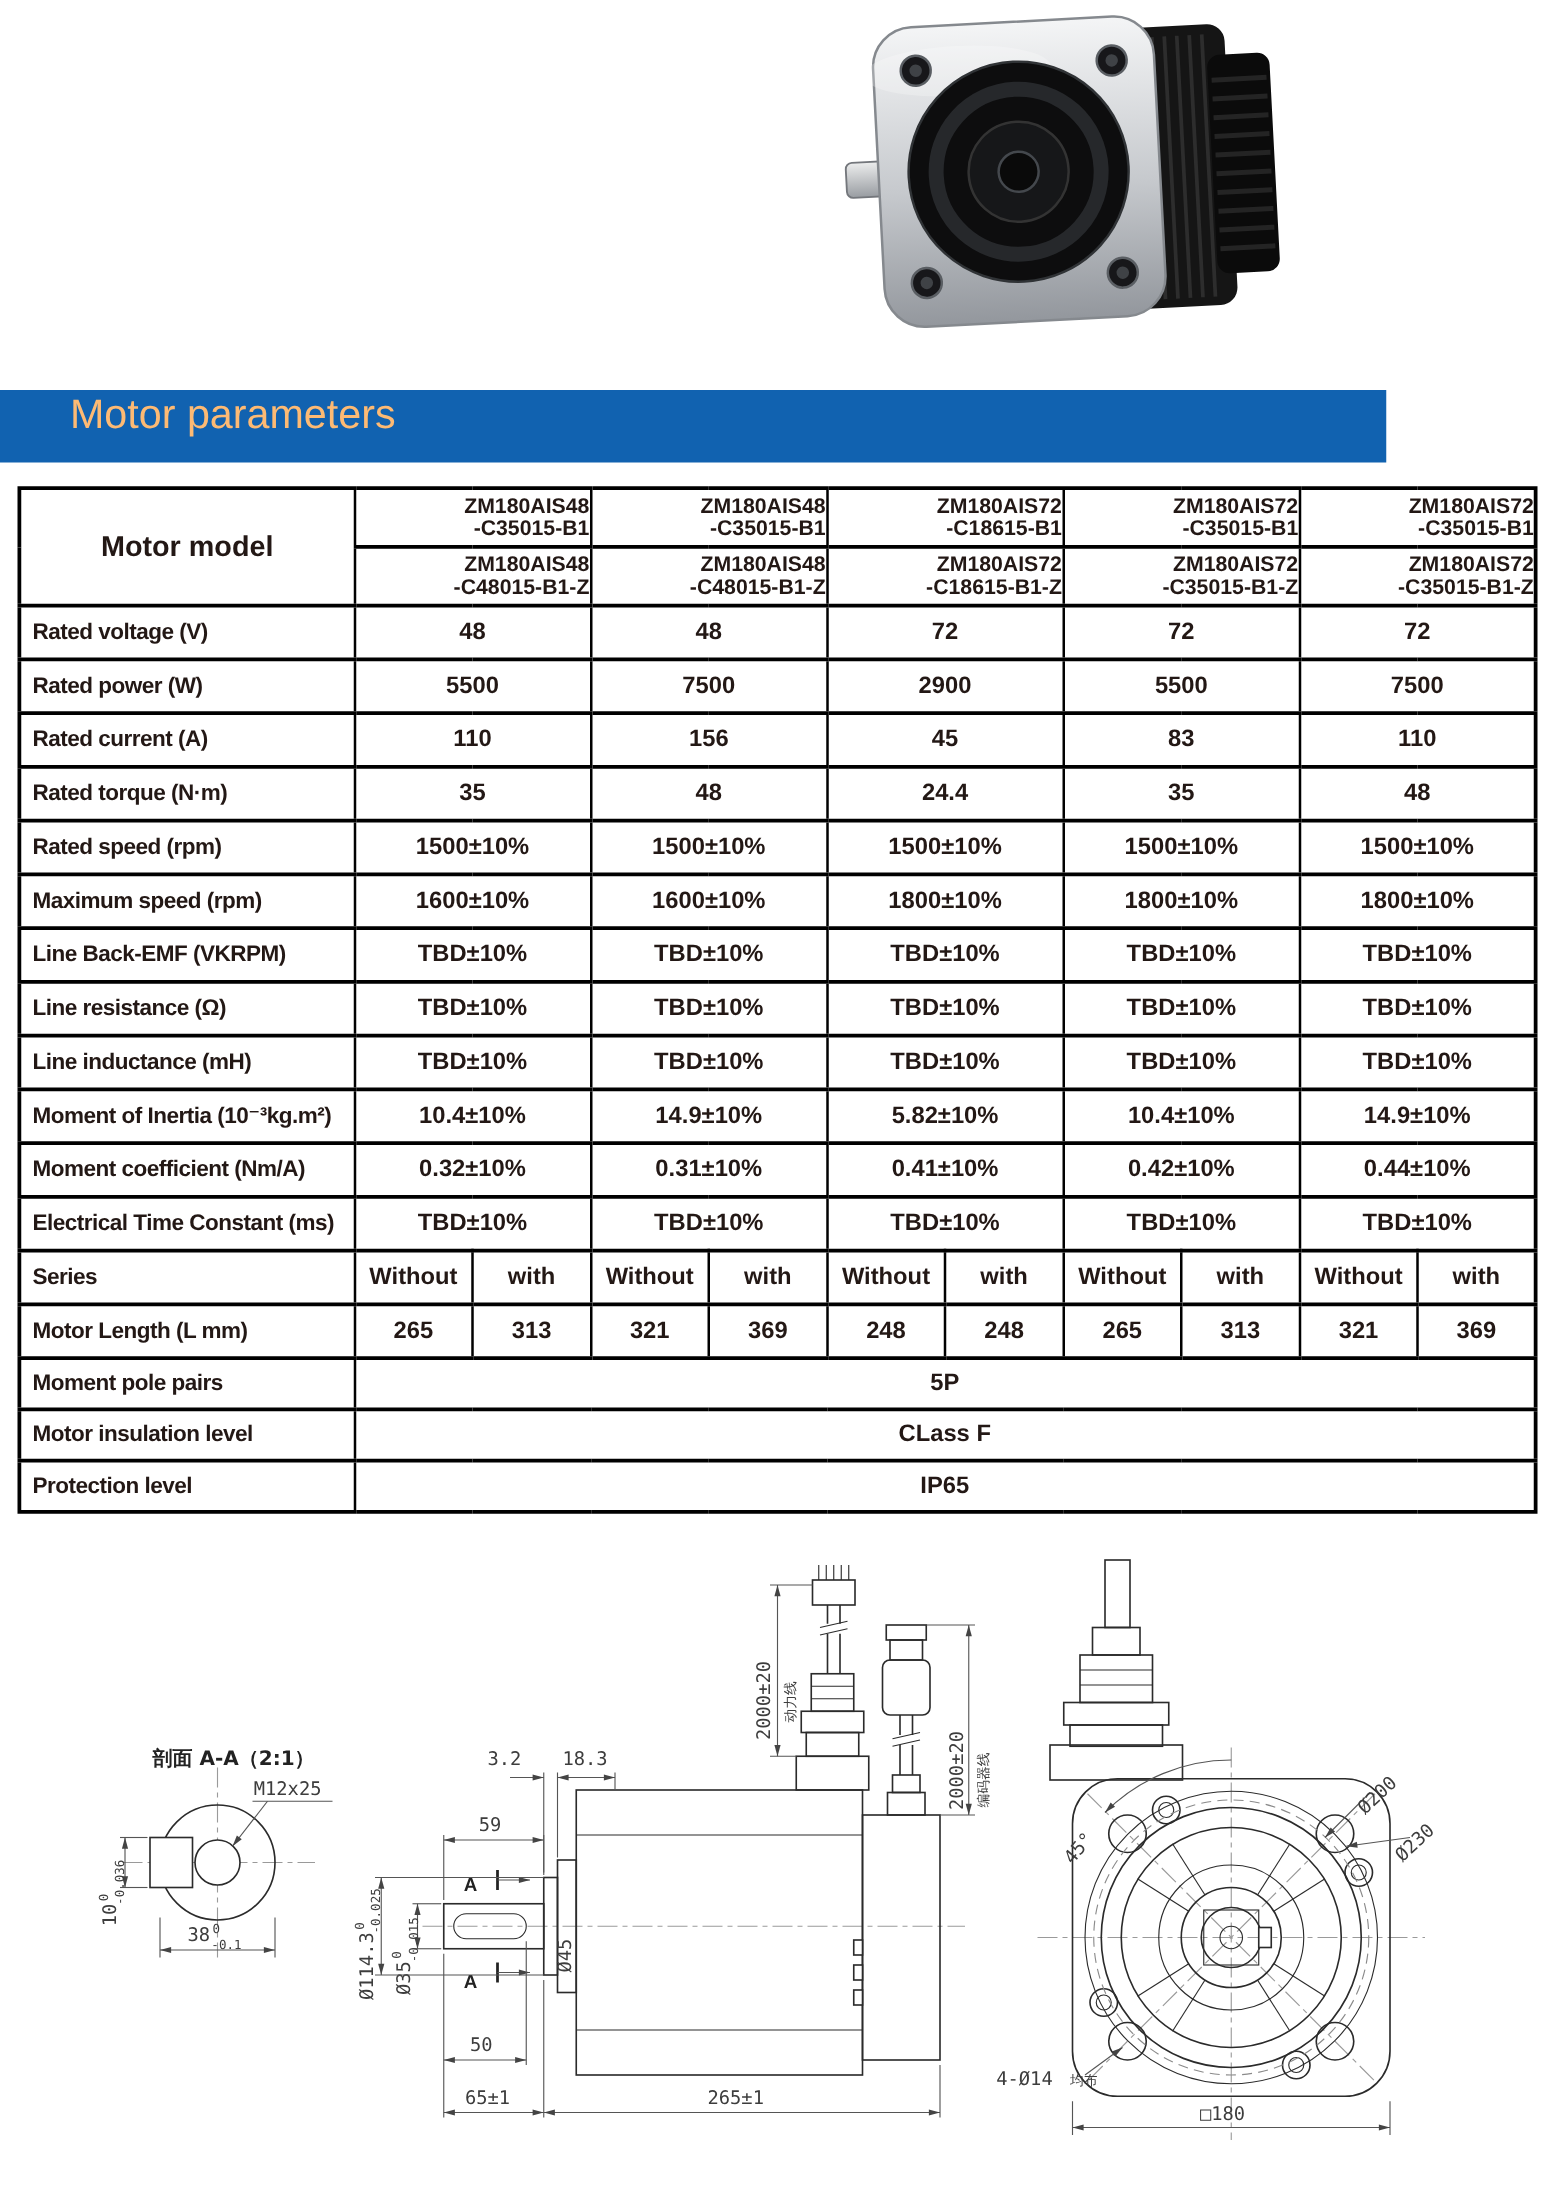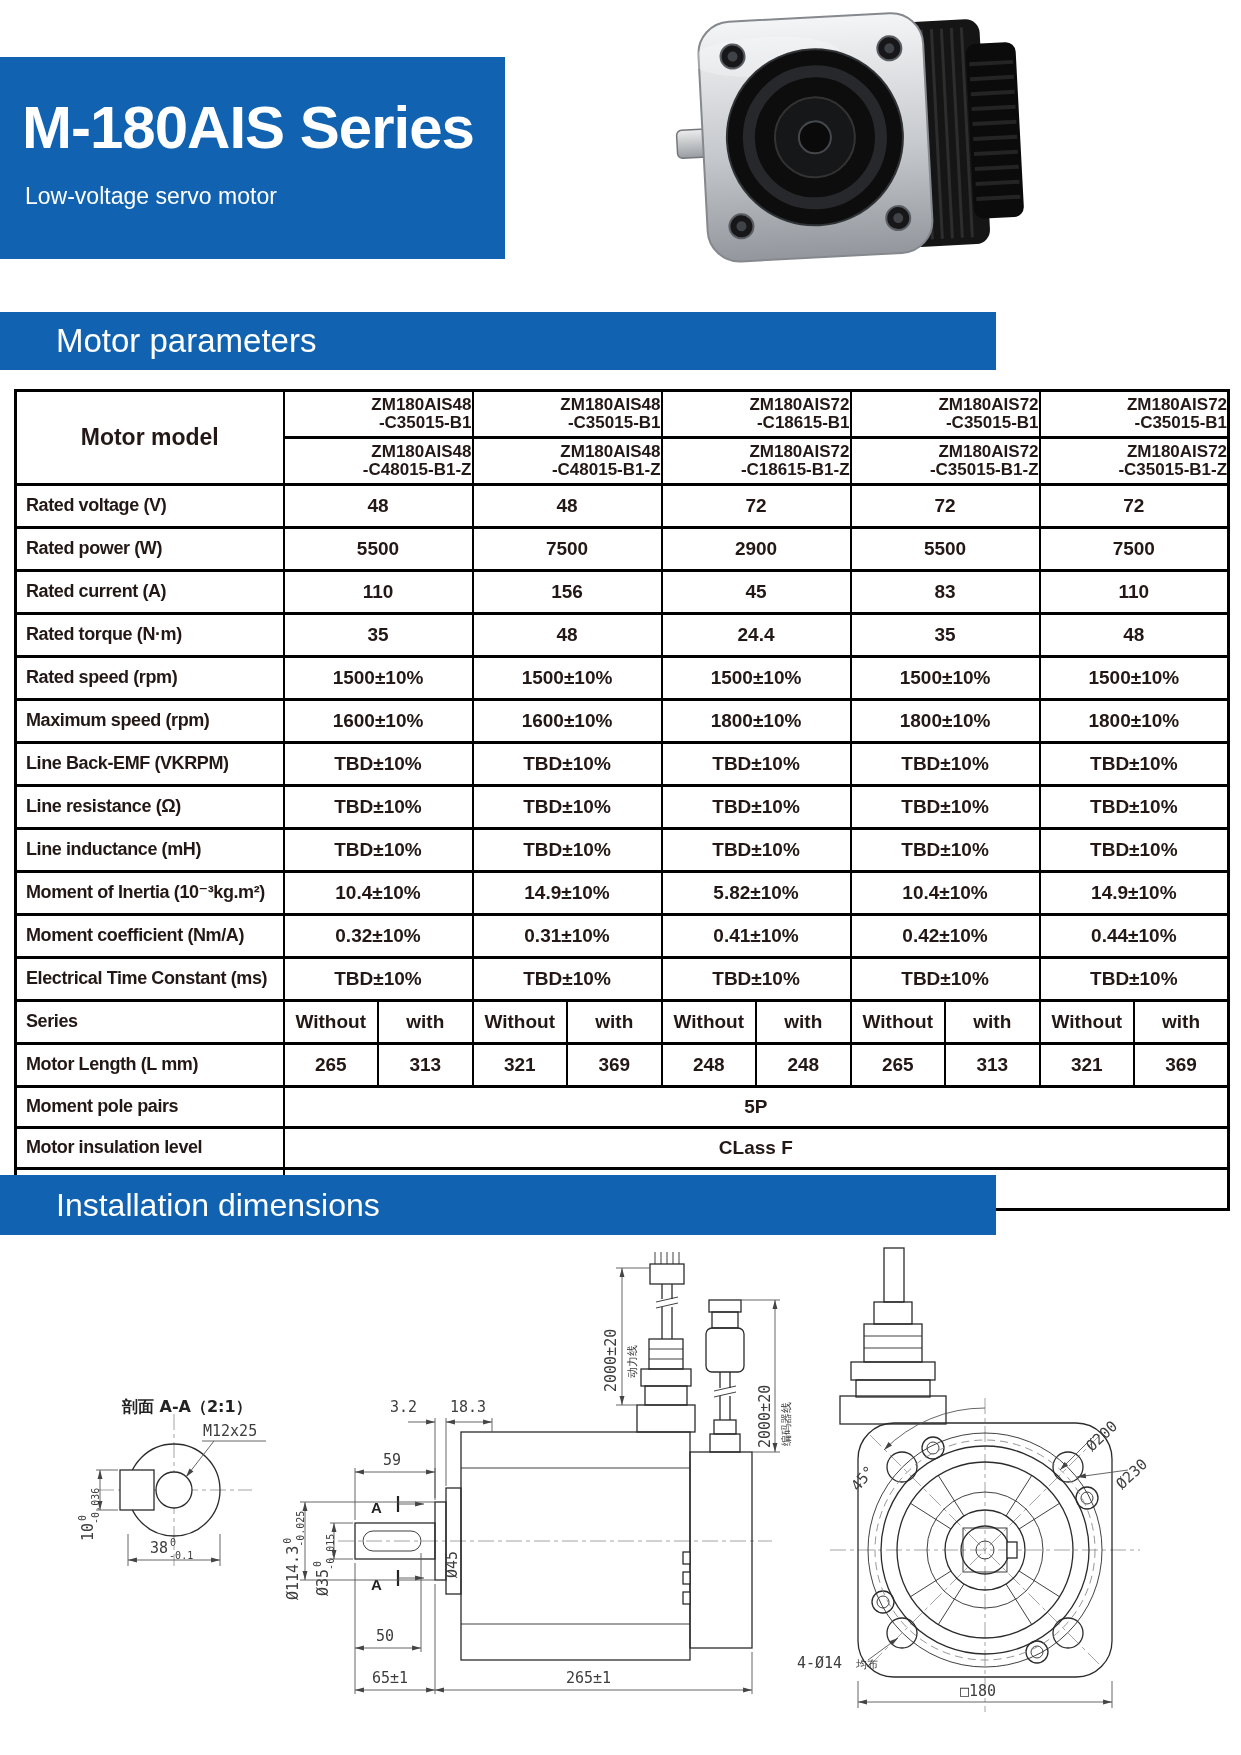--- a/index.html
+++ b/index.html
@@ -7,22 +7,22 @@
   .page{position:relative;width:1241px;height:1755px;background:#fff;overflow:hidden;
         font-family:"Liberation Sans","DejaVu Sans",sans-serif;}
 
   
   .hero{position:absolute;left:0;top:57px;width:505px;height:202px;background:var(--blue);color:#fff;}
   .hero-title{position:absolute;left:22px;top:36px;font-size:60px;font-weight:bold;letter-spacing:-1px;white-space:nowrap;}
   .hero-sub{position:absolute;left:25px;top:126px;font-size:23px;}
   .photo{position:absolute;left:675px;top:0px;}
 
   
-  .bar{position:absolute;left:0;width:996px;background:var(--blue);color:#ffffff;
-       display:flex;align-items:center;padding-left:56px;box-sizing:border-box;}
+  .bar{position:absolute;left:0;width:1109px;background:var(--blue);color:#fdba74;
+       display:flex;align-items:flex-start;padding-left:56px;box-sizing:border-box;}
   .bar1{top:312px;height:58px;font-size:33px;}
   .bar2{top:1175px;height:60px;font-size:32px;}
 
   
   table.spec{position:absolute;left:14px;top:389px;width:1213px;border-collapse:collapse;
              table-layout:fixed;color:var(--ink);border:3px solid #000;}
   .spec td{border:2px solid #000;border-top-width:3px;border-bottom-width:3px;
            text-align:center;padding:0;font-size:19px;font-weight:bold;line-height:1.08;overflow:hidden;}
   .spec td.lbl{text-align:left;padding-left:9px;font-size:18px;letter-spacing:-0.4px;}
   .spec td.corner{font-size:23px;}
@@ -43,24 +43,20 @@
   .dtb{fill:#222;font-family:"DejaVu Sans","Liberation Sans",sans-serif;font-size:16px;font-weight:bold;}
   .cn{font-size:11px;}
   .tol{font-size:10px;}
   .am{fill:#222;font-size:15px;font-weight:bold;font-family:"Liberation Sans",sans-serif;}
 </style>
 </head>
 <body>
 
 <div class="page">
 
-  <div class="hero">
-    <div class="hero-title">M-180AIS Series</div>
-    <div class="hero-sub">Low-voltage servo motor</div>
-  </div>
 
   <svg class="photo" width="370" height="275" viewBox="0 0 370 275">
     <defs>
       <linearGradient id="sil" x1="0" y1="0" x2="0" y2="1">
         <stop offset="0" stop-color="#f4f5f6"></stop>
           <stop offset="0.55" stop-color="#c6c9cd"></stop>
           <stop offset="1" stop-color="#93979d"></stop>
       </linearGradient>
       <linearGradient id="shz" x1="0" y1="0" x2="0" y2="1">
         <stop offset="0" stop-color="#eceded"></stop>
@@ -277,23 +273,20 @@
           <td class="lbl">Motor insulation level</td>
           <td colspan="10">CLass F</td>
         </tr>
     <tr class="f">
           <td class="lbl">Protection level</td>
           <td colspan="10">IP65</td>
         </tr>
   </tbody>
     </table>
 
-  <div class="bar bar2">
-    <span>Installation dimensions</span>
-  </div>
 
   <svg class="drw" width="1241" height="515" viewBox="0 1240 1241 515">
     <defs>
       <pattern id="hatch" width="7" height="7" patternUnits="userSpaceOnUse" patternTransform="rotate(45)">
         <line x1="0" y1="0" x2="0" y2="7" stroke="#666" stroke-width="0.8"></line>
       </pattern>
       <marker id="ar" viewBox="0 0 10 6" markerWidth="11" markerHeight="7" refX="9.5" refY="3" orient="auto-start-reverse">
         <path d="M0.5,0.5 L9.5,3 L0.5,5.5 Z" fill="#444"></path>
       </marker>
     </defs>

